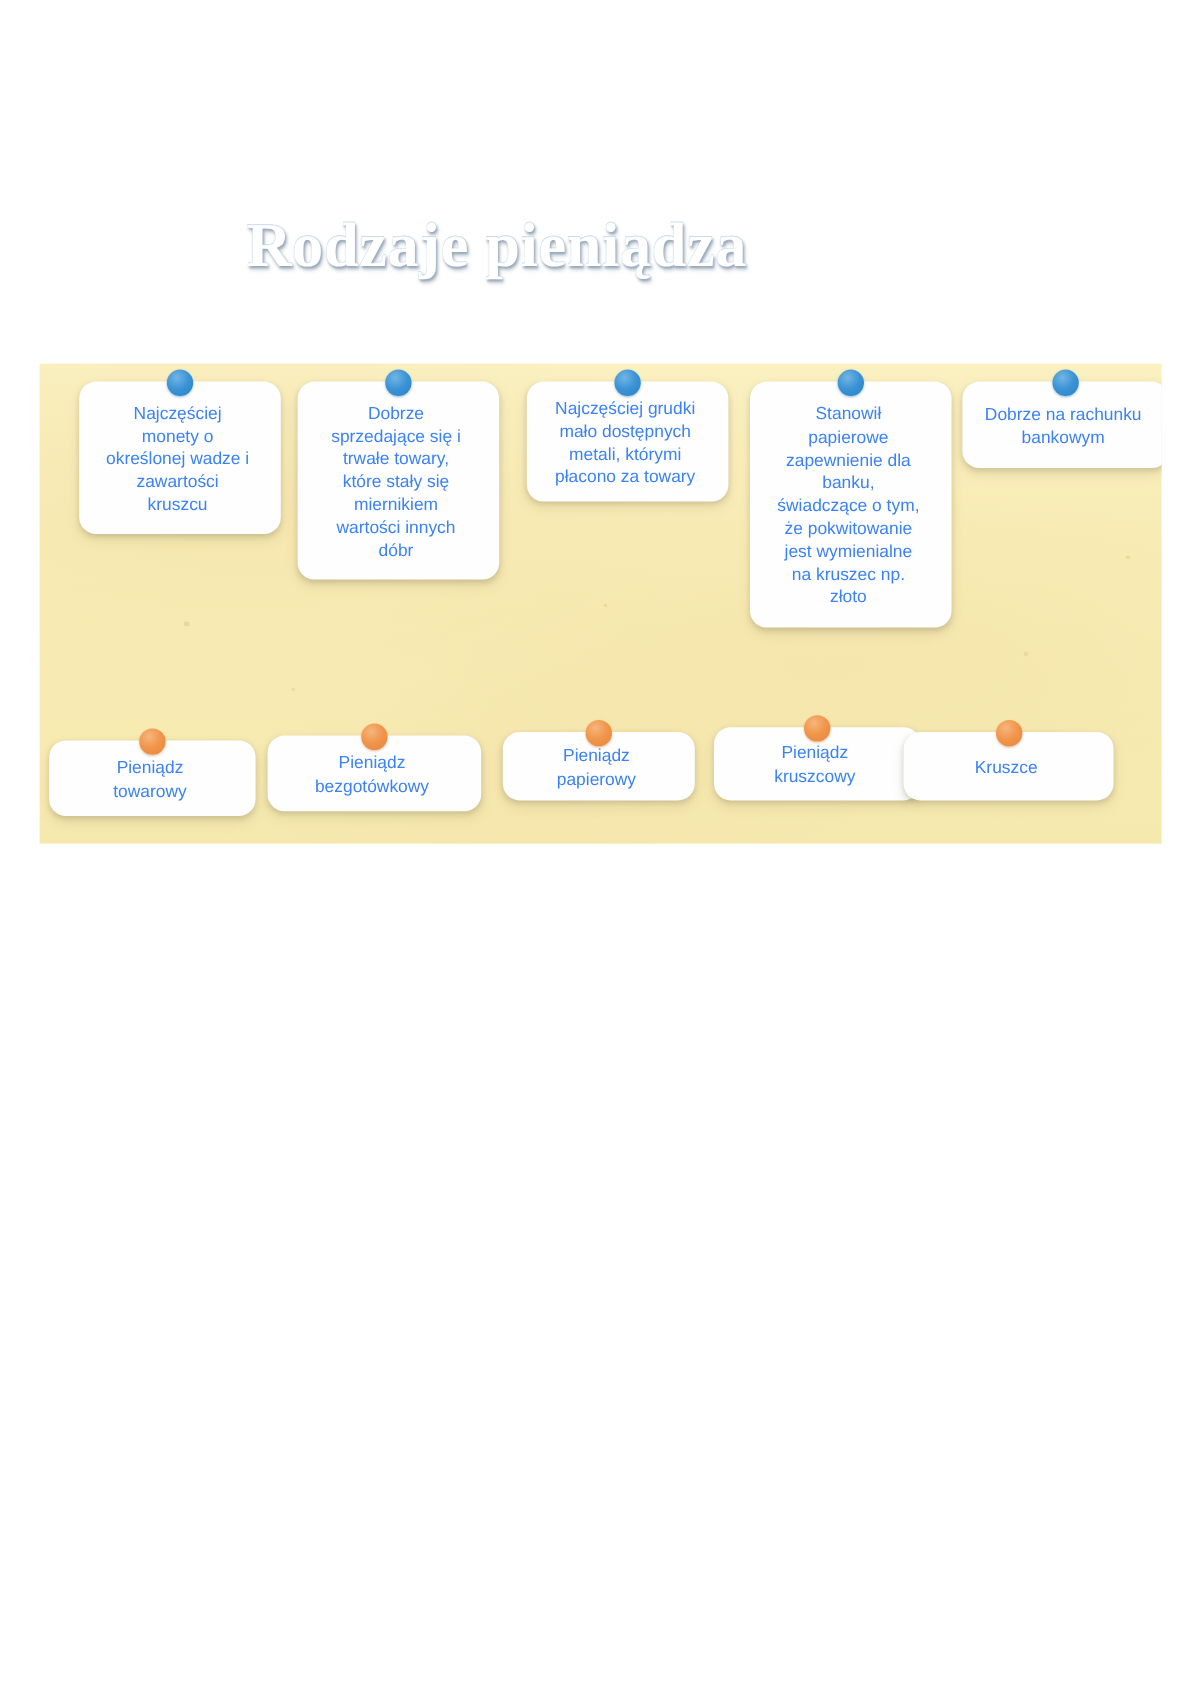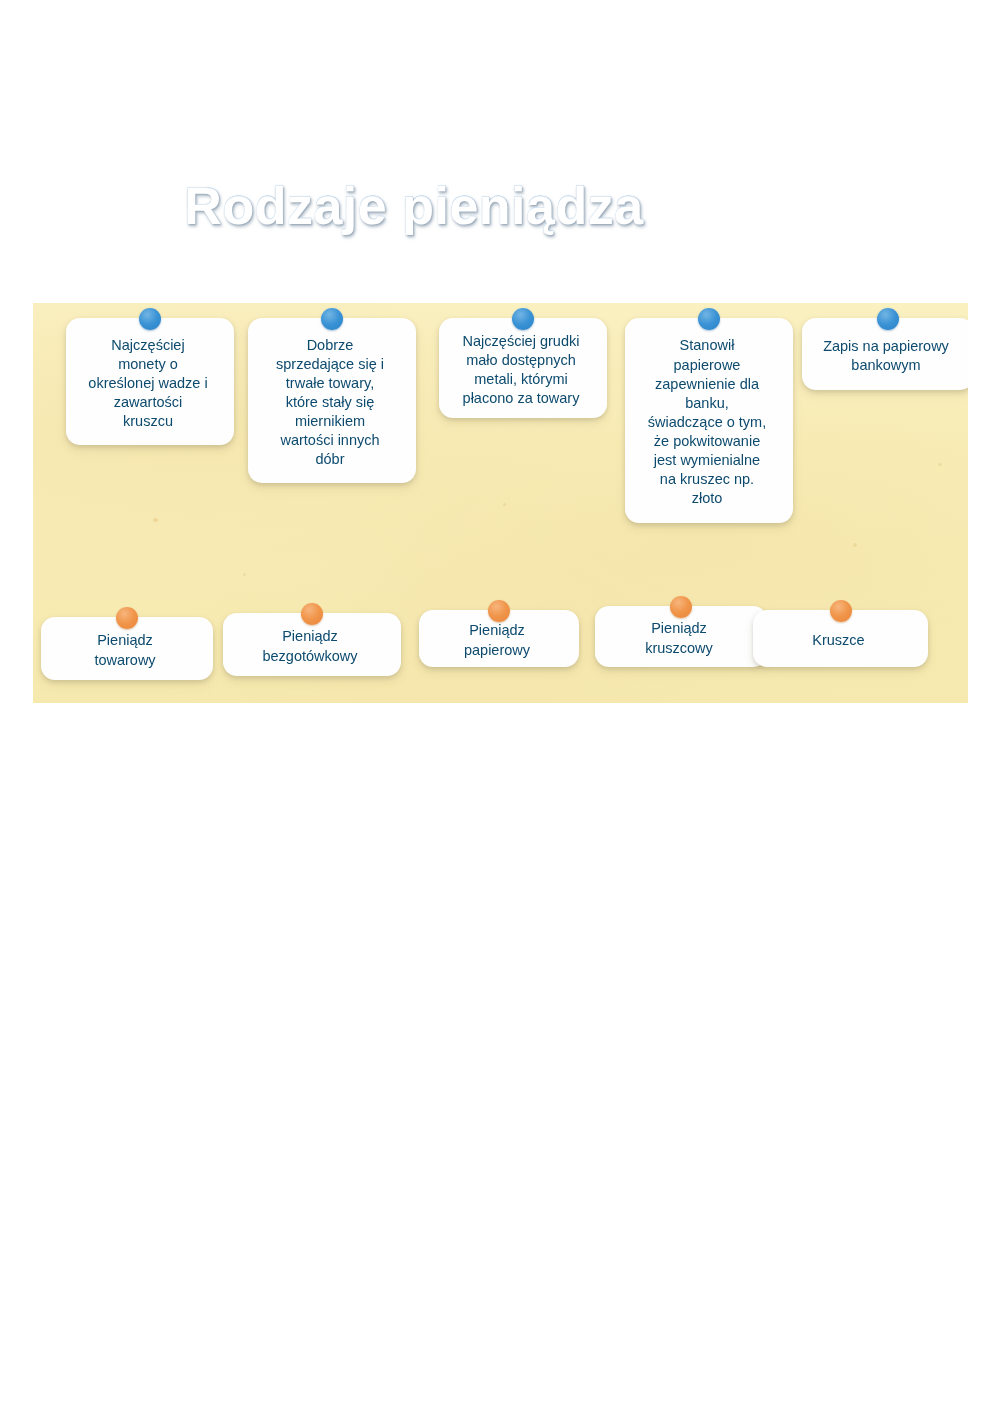--- a/index.html
+++ b/index.html
@@ -16,21 +16,21 @@
     overflow: hidden;
   }
 
   
   .page-title {
     position: absolute;
     left: 0;
     top: 140px;
     width: 828px;
     text-align: center;
-    font-family: Liberation Sans, sans-serif;
+    font-family: Liberation Serif, serif;
     font-size: 52px;
     font-weight: bold;
     letter-spacing: 0.5px;
     color: #5b9bd5;
     text-shadow:
       0px 1px 0px #ffffff,
       1px 2px 2px rgba(120,140,160,0.55),
       0px 0px 1px rgba(255,255,255,0.9);
     background: linear-gradient(180deg, #6ea9dd 0%, #4e90cf 45%, #8fbde6 60%, #5b9bd5 100%);
     -webkit-background-clip: text;
@@ -67,21 +67,21 @@
     box-sizing: border-box;
     background: #fefefe;
     border-radius: 14px;
     box-shadow:
       0 2px 4px rgba(120,110,80,0.22),
       0 5px 10px rgba(120,110,80,0.13);
     display: flex;
     align-items: center;
     justify-content: center;
     text-align: center;
-    color: #0c4a6e;
+    color: #3b82f6;
     font-size: 14.5px;
     line-height: 1.32;
     padding: 14px 8px 10px 4px;
   }
   .card .card-text {
     display: block;
     white-space: pre-line;
   }
 
   
@@ -169,21 +169,21 @@
 banku,
 świadczące o tym,
 że pokwitowanie
 jest wymienialne
 na kruszec np.
 złoto</span>
   </div>
 
   <div class="card" id="card-top-4">
     <span class="pin blue"></span>
-    <span class="card-text">Zapis na papierowy
+    <span class="card-text">Dobrze na rachunku
 bankowym</span>
   </div>
 
   <div class="card" id="card-bot-0">
     <span class="pin orange"></span>
     <span class="card-text">Pieniądz
 towarowy</span>
   </div>
 
   <div class="card" id="card-bot-1">

